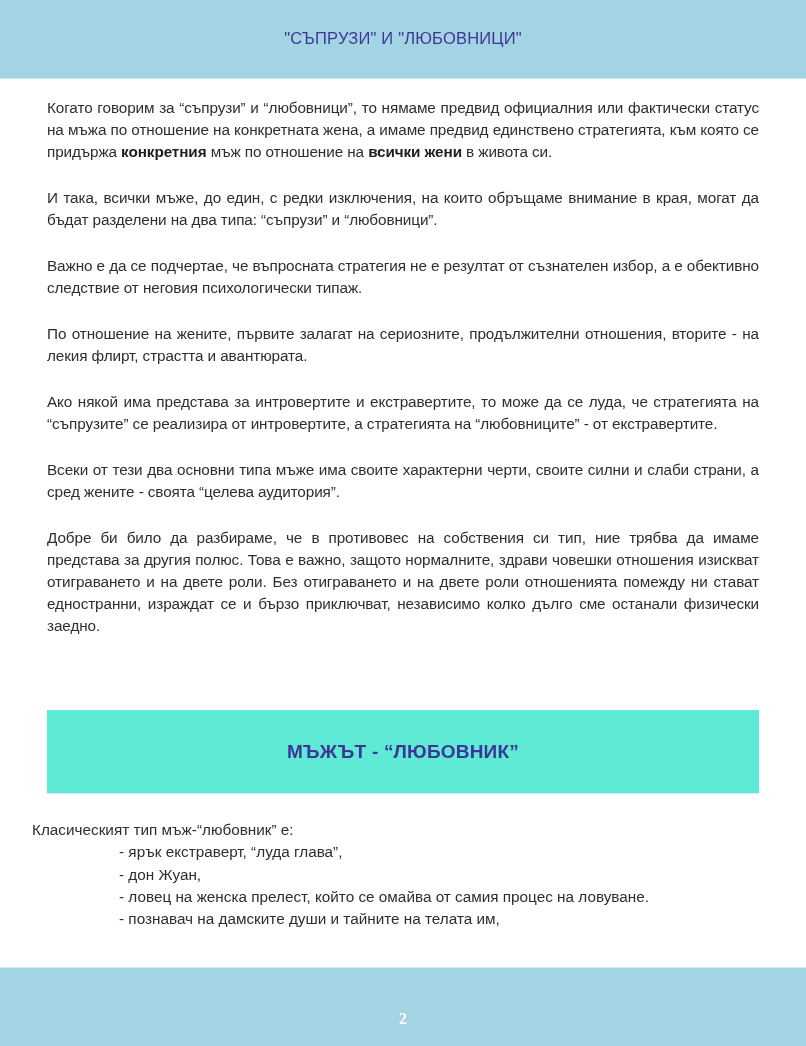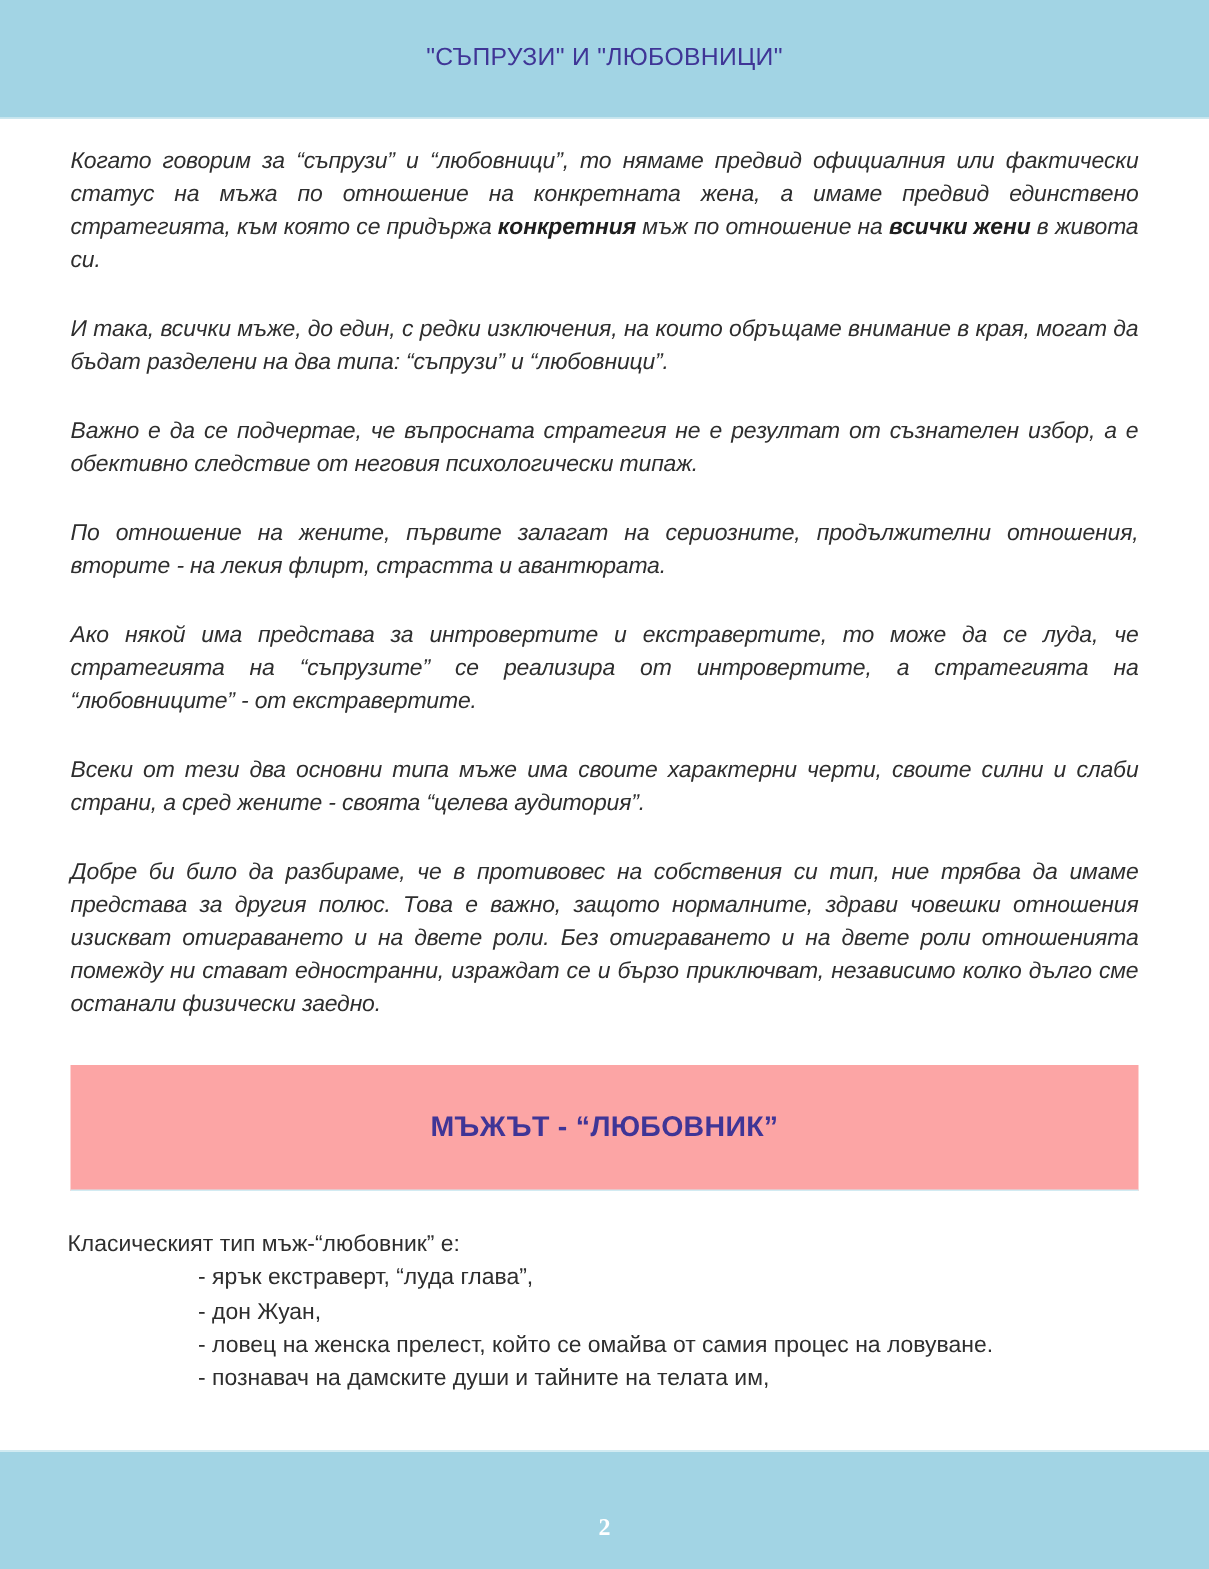--- a/index.html
+++ b/index.html
@@ -39,47 +39,46 @@
       width: 712px;
     }
     .para {
       font-size: 15.3px;
       line-height: 22px;
       text-align: justify;
       text-align-last: left;
       margin: 0 0 24px 0;
       color: #2e2e2e;
       letter-spacing: -0.1px;
-      font-style: italic;
     }
     .para b {
       font-weight: bold;
       color: #1e1e1e;
     }
     .section-banner {
       position: absolute;
       left: 47px;
       top: 710px;
       width: 712px;
       height: 83px;
-      background: #fca5a5;
+      background: #5eead4;
       display: flex;
       align-items: center;
       justify-content: center;
       border-bottom: 1px solid #d2ebf2;
     }
     .section-title {
       font-size: 19px;
       color: #3f3596;
       font-weight: bold;
       letter-spacing: 0.2px;
     }
     .list-block {
       position: absolute;
-      left: 45px;
+      left: 32px;
       top: 819px;
       width: 730px;
     }
     .list-intro {
       font-size: 15.3px;
       line-height: 22.3px;
       margin: 0;
       color: #2e2e2e;
     }
     .list {

